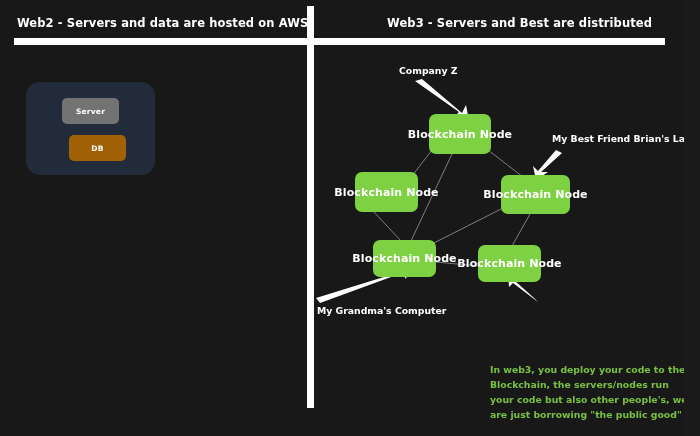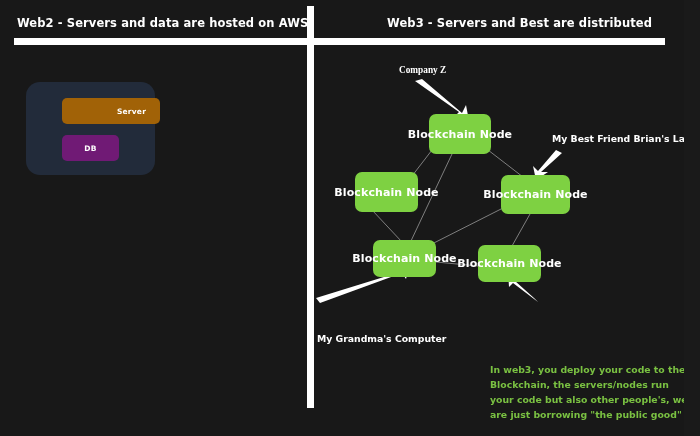--- a/index.html
+++ b/index.html
@@ -127,22 +127,22 @@
 
 <div id="canvas" style="background: rgb(24, 24, 24);">
 
   <div class="divider-h" style="background: rgb(255, 255, 255);"></div>
   <div class="divider-v" style="background: rgb(255, 255, 255);"></div>
 
   <div class="hdr hdr-left">Web2 - Servers and data are hosted on AWS</div>
   <div class="hdr hdr-right">Web3 - Servers and Best are distributed</div>
 
   <div class="card" style="background: rgb(34, 43, 58);"></div>
-  <div class="box box-server" style="background: #a16207; padding-left: 41px;">Server</div>
-  <div class="box box-db" style="background: #701a75;">DB</div>
+  <div class="box box-server" style="background: #737373;">Server</div>
+  <div class="box box-db" style="background: #a16207; margin-left: 7px;">DB</div>
 
   <div class="caption caption-right" style="color: rgb(122, 193, 66);">In web3, you deploy your code to the Blockchain, the servers/nodes run your code but also other people's, we are just borrowing "the public good"</div>
 
   <svg class="overlay edges" viewBox="0 0 700 436">
     <g stroke="#8a8a8a" stroke-width="0.9" fill="none">
       <line x1="432" y1="150" x2="412" y2="176"></line>
       <line x1="488" y1="150" x2="523" y2="177"></line>
       <line x1="452" y1="154" x2="410" y2="243"></line>
       <line x1="372" y1="210" x2="402" y2="242"></line>
       <line x1="505" y1="207" x2="420" y2="250"></line>
@@ -161,17 +161,17 @@
 
     <polygon fill="#ffffff" points="415,81 422,79 462,113 466,105 469,121 454,117 459,112"></polygon>
 
     <polygon fill="#ffffff" points="556,150 562,153 541,172 548,172 536,180 533,166 538,171"></polygon>
 
     <polygon fill="#ffffff" points="320,303 316,298 400,272 395,266 410,264 406,279 402,273"></polygon>
 
     <polygon fill="#ffffff" points="538,302 534,298 515,281 521,279 508,272 509,287 513,283"></polygon>
   </svg>
 
-  <div class="anno" style="left:399px;top:65px;font-family:Liberation Serif, serif;">Company Z</div>
+  <div class="anno" style="left:399px;top:65px;">Company Z</div>
   <div class="anno" style="left:552px;top:133px;">My Best Friend Brian's Laptop</div>
-  <div class="anno" style="left:317px;top:305px;margin-top:28px;">My Grandma's Computer</div>
+  <div class="anno" style="left:317px;top:305px;">My Grandma's Computer</div>
 
 </div>
 
 </body></html>

